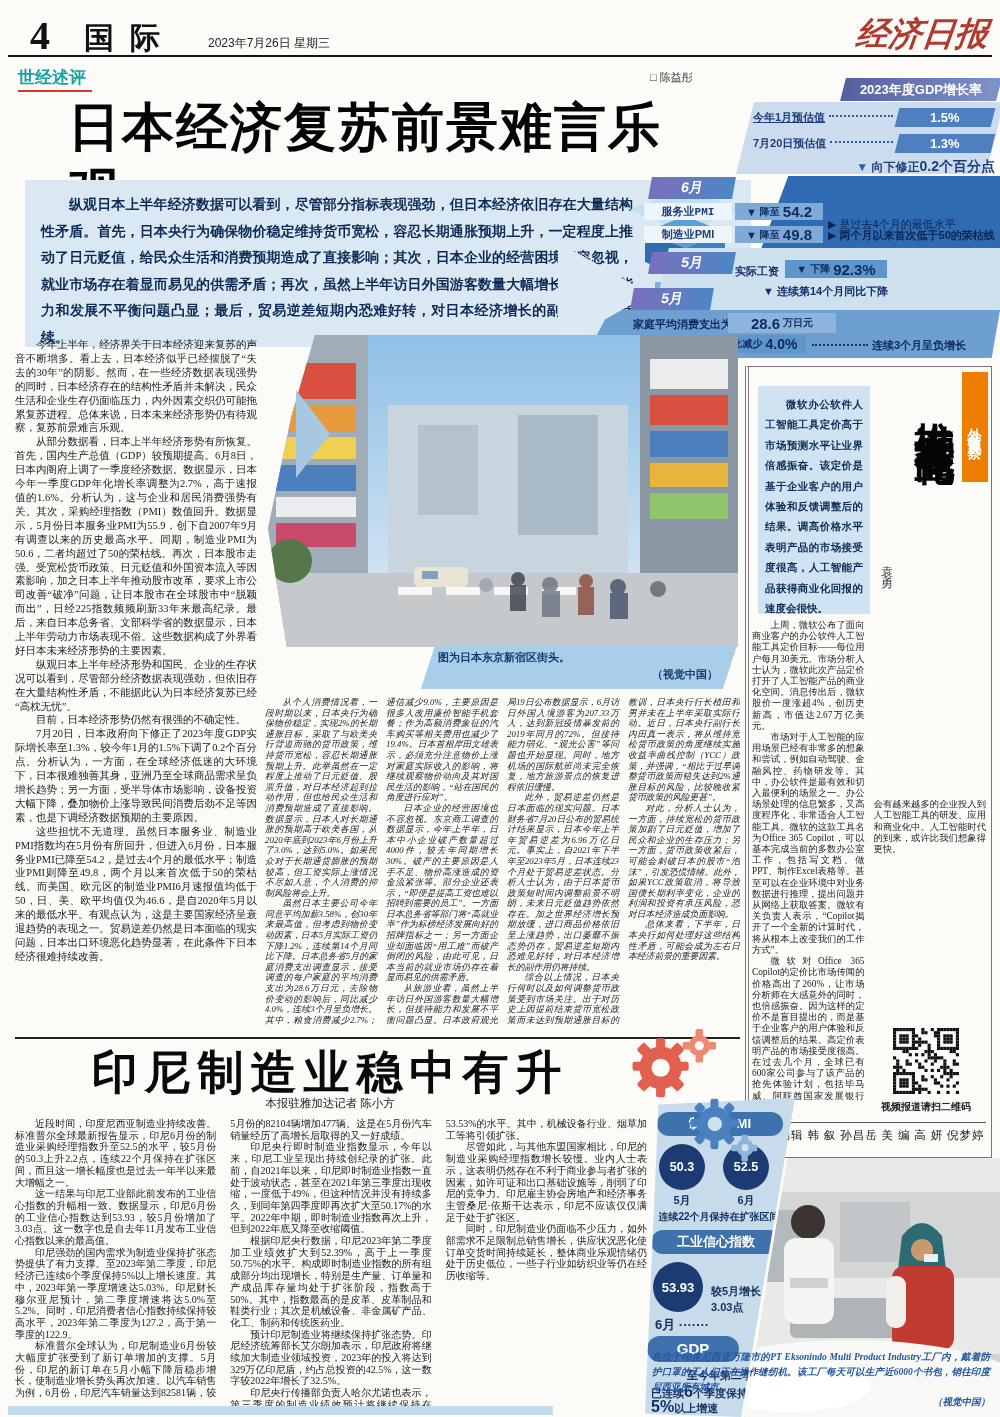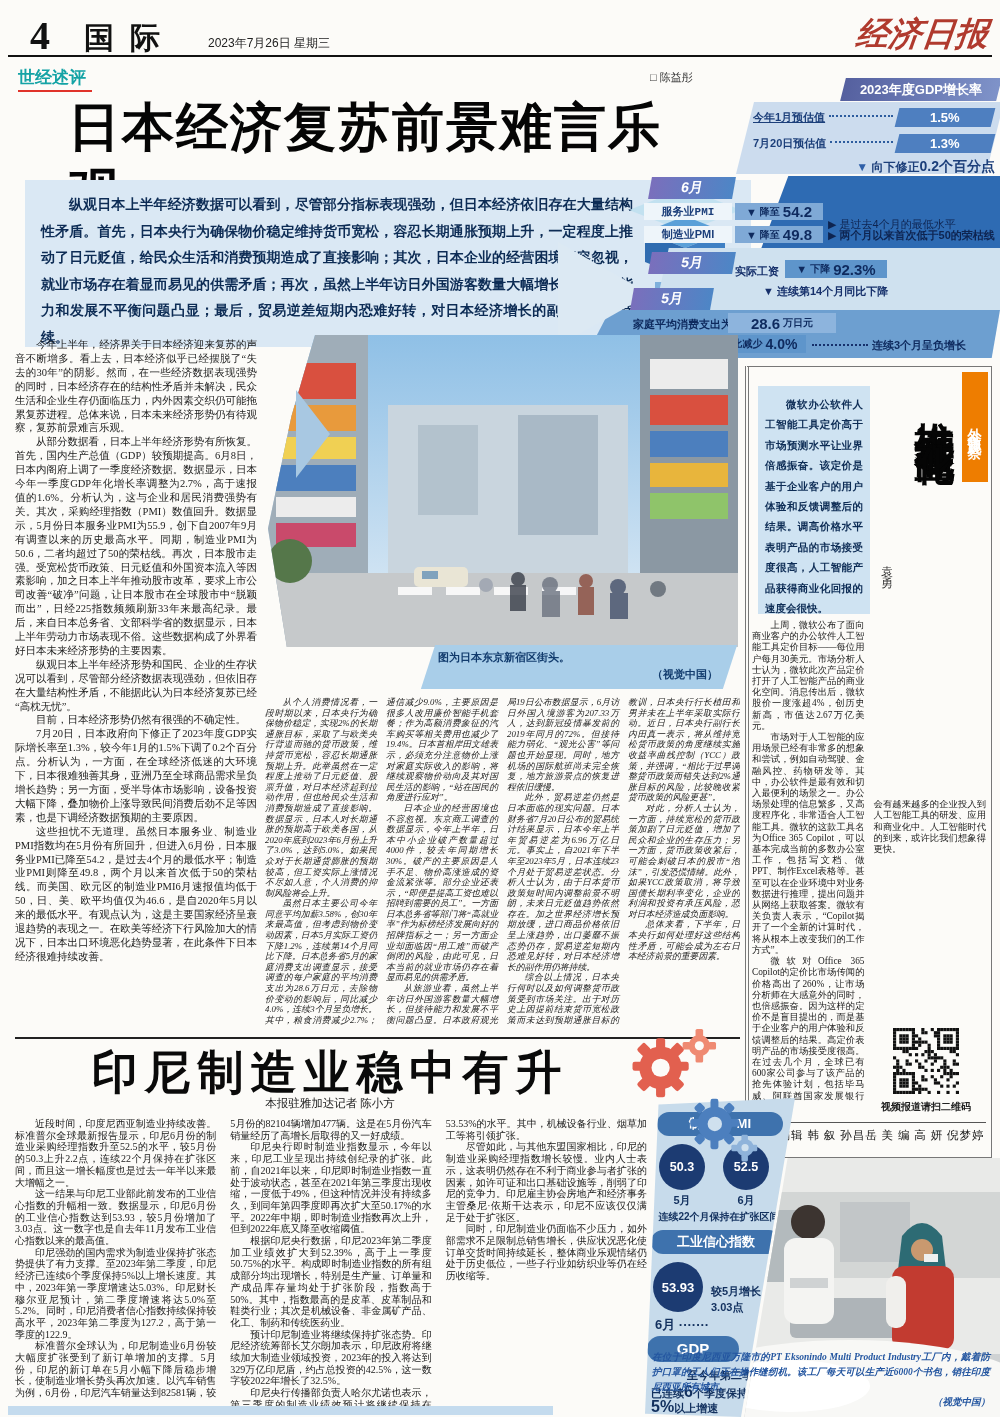--- a/index.html
+++ b/index.html
@@ -139,21 +139,21 @@
     <div class="abs" style="left:256px;top:172px;width:56px;border-bottom:2px dotted #16306b;"></div>
     <div class="abs" style="left:316px;top:166px;color:#0e2a5e;font-weight:bold;">连续3个月呈负增长</div>
   </div>
 
   <div class="abs serif just body-col" style="left:15px;top:338px;width:242px;height:697px;overflow:hidden;font-size:10.5px;line-height:13.9px;color:#1a1a1a;">
     <p>今年上半年，经济界关于日本经济迎来复苏的声音不断增多。看上去，日本经济似乎已经摆脱了“失去的30年”的阴影。然而，在一些经济数据表现强势的同时，日本经济存在的结构性矛盾并未解决，民众生活和企业生存仍面临压力，内外因素交织仍可能拖累复苏进程。总体来说，日本未来经济形势仍有待观察，复苏前景难言乐观。</p>
     <p>从部分数据看，日本上半年经济形势有所恢复。首先，国内生产总值（GDP）较预期提高。6月8日，日本内阁府上调了一季度经济数据。数据显示，日本今年一季度GDP年化增长率调整为2.7%，高于速报值的1.6%。分析认为，这与企业和居民消费强势有关。其次，采购经理指数（PMI）数值回升。数据显示，5月份日本服务业PMI为55.9，创下自2007年9月有调查以来的历史最高水平。同期，制造业PMI为50.6，二者均超过了50的荣枯线。再次，日本股市走强。受宽松货币政策、日元贬值和外国资本流入等因素影响，加之日本上半年推动股市改革，要求上市公司改善“破净”问题，让日本股市在全球股市中“脱颖而出”，日经225指数频频刷新33年来最高纪录。最后，来自日本总务省、文部科学省的数据显示，日本上半年劳动力市场表现不俗。这些数据构成了外界看好日本未来经济形势的主要因素。</p>
     <p>纵观日本上半年经济形势和国民、企业的生存状况可以看到，尽管部分经济数据表现强劲，但依旧存在大量结构性矛盾，不能据此认为日本经济复苏已经“高枕无忧”。</p>
     <p>目前，日本经济形势仍然有很强的不确定性。</p>
     <p>7月20日，日本政府向下修正了2023年度GDP实际增长率至1.3%，较今年1月的1.5%下调了0.2个百分点。分析认为，一方面，在全球经济低迷的大环境下，日本很难独善其身，亚洲乃至全球商品需求呈负增长趋势；另一方面，受半导体市场影响，设备投资大幅下降，叠加物价上涨导致民间消费后劲不足等因素，也是下调经济数据预期的主要原因。</p>
-    <p>这些担忧不无道理。虽然日本服务业、制造业PMI指数均在5月份有所回升，但进入6月份，日本服务业PMI已降至54.2，是过去4个月的最低水平；制造业PMI则降至49.8，两个月以来首次低于50的荣枯线。而美国、欧元区的制造业PMI6月速报值均低于50，日、美、欧平均值仅为46.6，是自2020年5月以来的最低水平。有观点认为，这是主要国家经济呈衰退趋势的表现之一。在欧美等经济下行风险加大的情况下，日本出口环境恶化趋势显著，在此条件下日本经济很难持续改善。</p>
+    <p>这些担忧不无道理。虽然日本服务业、制造业PMI指数均在5月份有所回升，但进入6月份，日本服务业PMI已降至54.2，是过去4个月的最低水平；制造业PMI则降至49.8，两个月以来首次低于50的荣枯线。而美国、欧元区的制造业PMI6月速报值均低于50，日、美、欧平均值仅为46.6，是自2020年5月以来的最低水平。有观点认为，这是主要国家经济呈衰退趋势的表现之一。贸易逆差仍然是日本面临的现实问题，日本出口环境恶化趋势显著，在此条件下日本经济很难持续改善。</p>
   </div>
 
   <div class="abs" style="left:268px;top:335px;width:470px;height:312px;">
     <svg width="470" height="312" viewBox="0 0 470 312" style="clip-path:polygon(10% 0,100% 0,100% 100%,4% 100%,0 62%,5% 26%);">
       <defs>
         <linearGradient id="sky" x1="0" y1="0" x2="0" y2="1">
           <stop offset="0" stop-color="#8fc0e6"></stop>
             <stop offset="1" stop-color="#e2edf6"></stop>
         </linearGradient>
       </defs>

